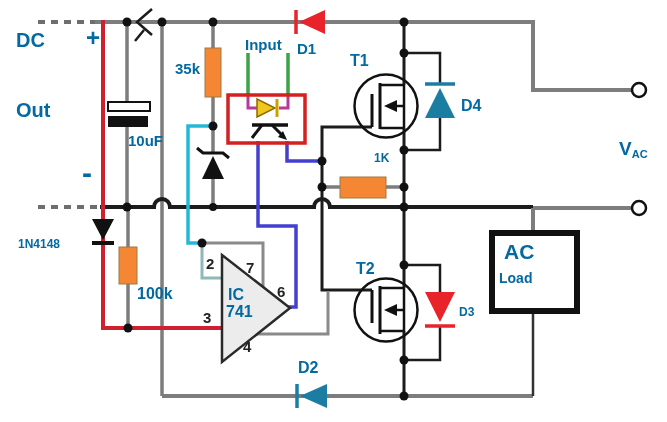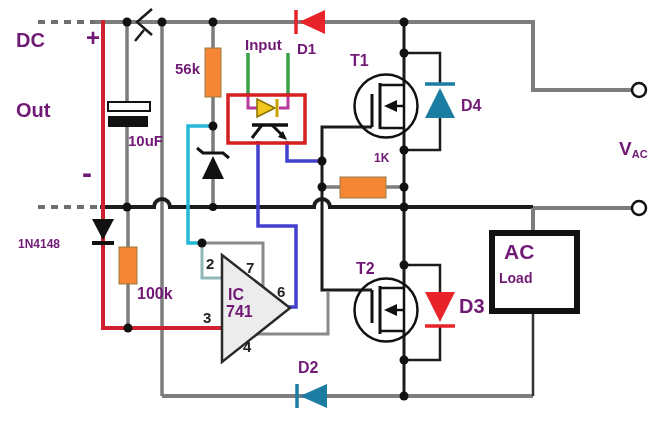--- a/index.html
+++ b/index.html
@@ -1,21 +1,21 @@
 <!DOCTYPE html>
 <html><head>
 <meta charset="utf-8">
 <style>
   html,body{margin:0;padding:0;background:#ffffff;}
   #canvas{
     position:relative;width:667px;height:422px;background:#ffffff;
     font-family:"Liberation Sans","DejaVu Sans",sans-serif;overflow:hidden;
   }
   #schematic-svg{position:absolute;left:0;top:0;}
-  .lbl{position:absolute;color:#701a75;font-weight:bold;white-space:nowrap;line-height:1;}
+  .lbl{position:absolute;color:#0369a1;font-weight:bold;white-space:nowrap;line-height:1;}
   .watermark{color:#4a4db8;font-size:28px;letter-spacing:0.5px;}
   .pin{font-weight:bold;font-size:15px;color:#222;}
   .sub{font-size:11px;vertical-align:-3px;font-weight:bold;}
 </style>
 </head>
 <body>
 
 <div id="canvas">
 
 <svg id="schematic-svg" width="667" height="422" viewBox="0 0 667 422">
@@ -177,31 +177,31 @@
     <circle cx="202" cy="243" r="4.5"></circle>
         <circle cx="128" cy="328" r="4.5"></circle>
   </g>
 </svg>
 
 <div class="lbl" style="left:16px;top:30px;font-size:20px;">DC</div>
 <div class="lbl" style="left:16px;top:56px;font-size:20px;margin-top:44px;">Out</div>
 <div class="lbl" style="left:86px;top:26px;font-size:24px;">+</div>
 <div class="lbl" style="left:82px;top:158px;font-size:30px;">-</div>
 
-<div class="lbl" style="left:175px;top:61px;font-size:15px;">56k</div>
+<div class="lbl" style="left:175px;top:61px;font-size:15px;">35k</div>
 <div class="lbl" style="left:128px;top:133px;font-size:15px;">10uF</div>
 <div class="lbl" style="left:245px;top:37px;font-size:15px;">Input</div>
 <div class="lbl" style="left:297px;top:41px;font-size:15px;">D1</div>
 <div class="lbl" style="left:350px;top:53px;font-size:16px;">T1</div>
 <div class="lbl" style="left:461px;top:98px;font-size:16px;text-align:center;">D4</div>
 <div class="lbl" style="left:343px;top:152px;font-size:12px;margin-left:31px;">1K</div>
 <div class="lbl" style="left:18px;top:238px;font-size:12px;">1N4148</div>
 <div class="lbl" style="left:137px;top:286px;font-size:16px;">100k</div>
 <div class="lbl" style="left:356px;top:261px;font-size:16px;">T2</div>
-<div class="lbl" style="left:459px;top:296px;font-size:20px;">D3</div>
+<div class="lbl" style="left:459px;top:306px;font-size:12px;">D3</div>
 <div class="lbl" style="left:298px;top:360px;font-size:16px;">D2</div>
 
 <div class="lbl pin" style="left:206px;top:256px;">2</div>
 <div class="lbl pin" style="left:246px;top:260px;">7</div>
 <div class="lbl pin" style="left:277px;top:284px;">6</div>
 <div class="lbl pin" style="left:203px;top:310px;">3</div>
 <div class="lbl pin" style="left:243px;top:339px;">4</div>
 <div class="lbl" style="left:228px;top:287px;font-size:16px;">IC</div>
 <div class="lbl" style="left:226px;top:304px;font-size:16px;">741</div>
 

